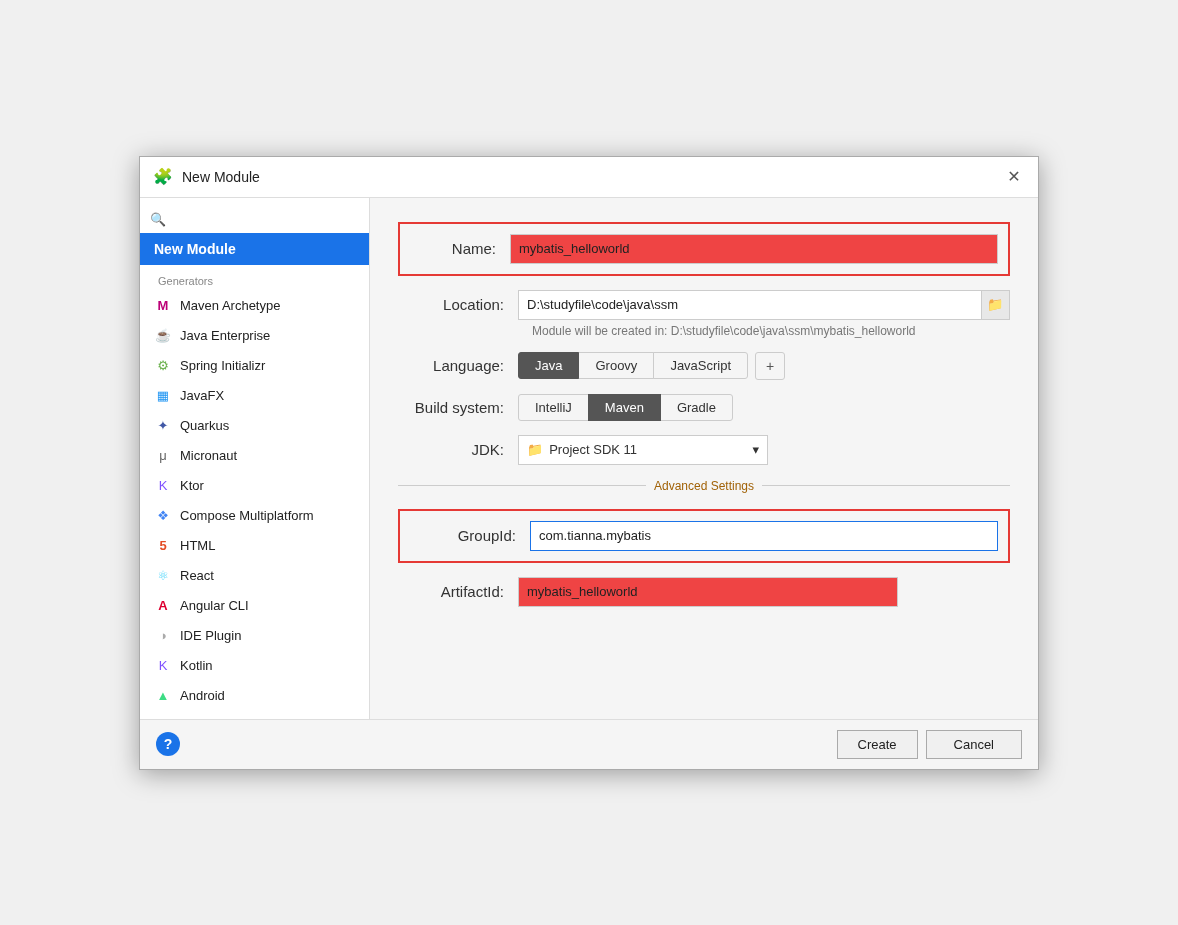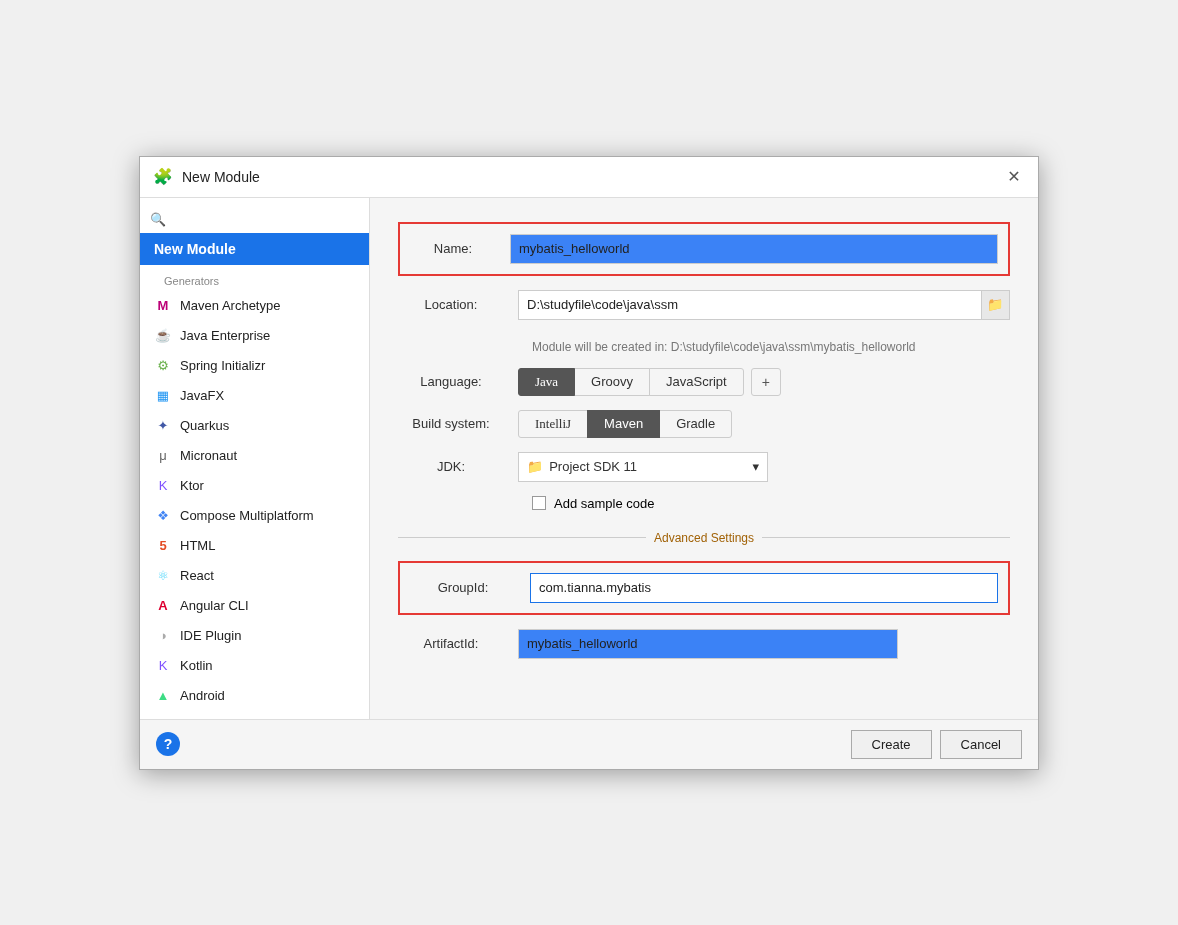--- a/index.html
+++ b/index.html
@@ -83,21 +83,21 @@
     }
     .sidebar-selected {
       background: #1a73e8;
       color: #fff;
       padding: 8px 14px;
       font-weight: 600;
       font-size: 14px;
       cursor: pointer;
     }
     .generators-label {
-      padding: 10px 24px 4px;
+      padding: 10px 18px 4px;
       font-size: 11px;
       color: #888;
       text-transform: none;
     }
     .sidebar-item {
       display: flex;
       align-items: center;
       gap: 8px;
       padding: 6px 14px;
       cursor: pointer;
@@ -139,49 +139,49 @@
     .form-row {
       display: flex;
       align-items: center;
       margin-bottom: 14px;
       gap: 0;
     }
     .form-label {
       width: 120px;
       flex-shrink: 0;
       color: #333;
-      font-size: 13px;
-      text-align: center;
+      font-size: 15px;
+      text-align: right;
       padding-right: 14px;
     }
     .form-input {
       flex: 1;
       height: 30px;
       padding: 4px 8px;
       border: 1px solid #ccc;
-      background: #3b82f6;
+      background: #ef4444;
       font-size: 13px;
       color: #222;
       outline: none;
     }
     .name-row-wrapper {
       border: 2px solid #e53935;
       padding: 10px 10px;
       margin-bottom: 14px;
       background: transparent;
       display: flex;
       align-items: center;
     }
     .name-row-wrapper .form-label {
       width: 100px;
     }
     .location-row {
       display: flex;
       align-items: center;
-      margin-bottom: 20px;
+      margin-bottom: 4px;
     }
     .location-input-wrap {
       flex: 1;
       display: flex;
       align-items: center;
       border: 1px solid #ccc;
       background: #fff;
       height: 30px;
     }
     .location-input {
@@ -221,21 +221,21 @@
     }
     .btn-option {
       padding: 5px 16px;
       border: 1px solid #ccc;
       background: #f5f5f5;
       cursor: pointer;
       font-size: 13px;
       color: #333;
       margin-right: -1px;
     }
-    .btn-option:first-child { border-radius: 3px 0 0 3px; font-family: Liberation Serif, serif; }
+    .btn-option:first-child { border-radius: 3px 0 0 3px; }
     .btn-option:last-child { border-radius: 0 3px 3px 0; }
     .btn-option.active {
       background: #555;
       color: #fff;
       border-color: #555;
       z-index: 1;
     }
     .btn-add {
       padding: 5px 10px;
       border: 1px solid #ccc;
@@ -350,21 +350,21 @@
     }
     .btn-create {
       padding: 6px 20px;
       background: #f0f0f0;
       border: 1px solid #aaa;
       cursor: pointer;
       font-size: 13px;
       color: #222;
     }
     .btn-cancel {
-      padding: 6px 20px;
+      padding: 6px 27px;
       background: #f0f0f0;
       border: 1px solid #aaa;
       cursor: pointer;
       font-size: 13px;
       color: #222;
     }
   </style>
 </head>
 <body>
 
@@ -490,26 +490,20 @@
         <span class="form-label">JDK:</span>
         <div class="jdk-select">
           <div class="jdk-select-inner">
             <span>📁</span>
             <span>Project SDK  11</span>
           </div>
           <span>▾</span>
         </div>
       </div>
 
-      <div class="sample-row">
-        <div class="checkbox-area">
-          <div class="custom-checkbox"></div>
-          <span>Add sample code</span>
-        </div>
-      </div>
 
       <div class="divider-section">
         <span class="divider-line"></span>
         <span class="divider-label">Advanced Settings</span>
         <span class="divider-line"></span>
       </div>
 
       <div class="groupid-wrapper">
         <span class="form-label">GroupId:</span>
         <input class="groupid-input" type="text" value="com.tianna.mybatis" style="">

